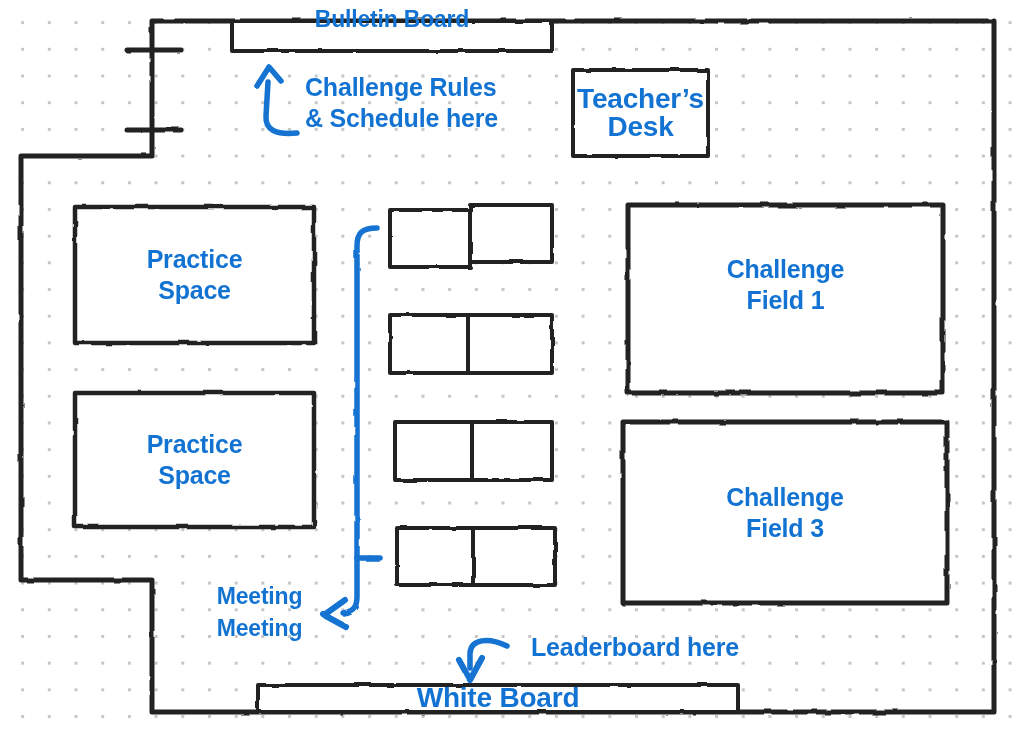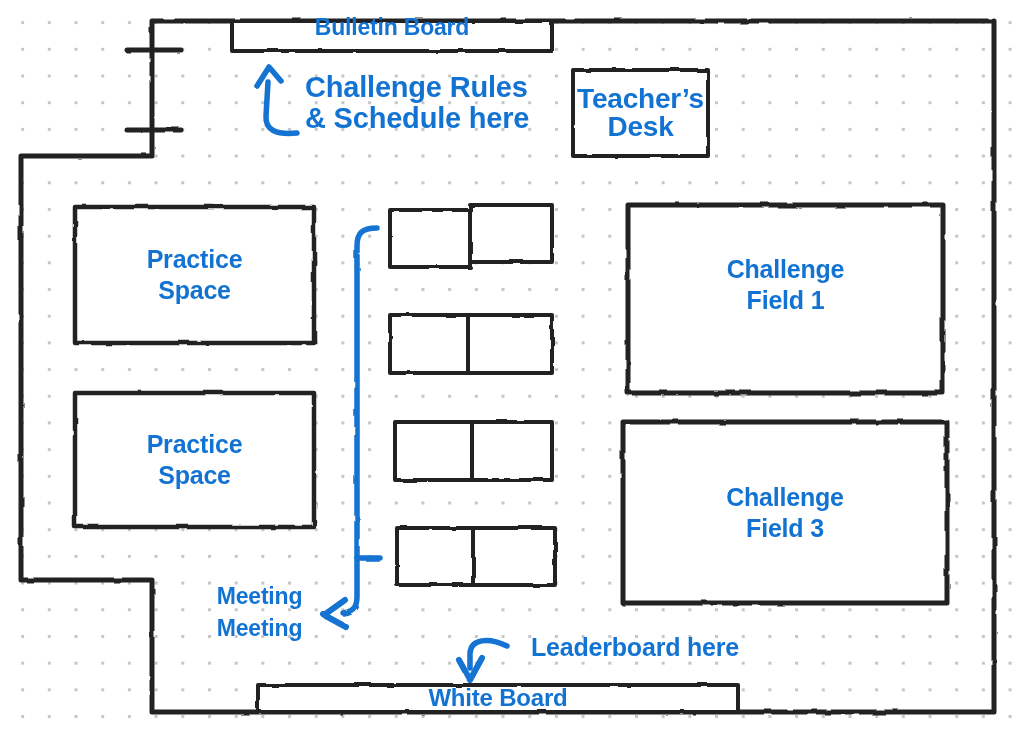--- a/index.html
+++ b/index.html
@@ -18,30 +18,30 @@
   svg.plan{position:absolute;left:0;top:0;}
   .wall{stroke:var(--wall,#212121);fill:none;stroke-linecap:round;stroke-linejoin:round;}
   .furn{stroke:var(--wall,#212121);fill:#fff;stroke-linejoin:round;}
   .blue-stroke{stroke:var(--annotation,#1273d2);fill:none;stroke-linecap:round;stroke-linejoin:round;}
   .label{
     position:absolute;color:var(--annotation,#1273d2);font-weight:700;
     display:flex;flex-direction:column;align-items:center;justify-content:center;
     text-align:center;letter-spacing:-0.2px;white-space:nowrap;
   }
   .label span{display:block;}
-  .lbl-bulletin{left:232px;top:12px;width:320px;height:31px;font-size:23px;}
-  .lbl-rules{left:305px;top:72px;font-size:29px;line-height:31px;align-items:flex-start;text-align:left;}
+  .lbl-bulletin{left:232px;top:4px;width:320px;height:31px;font-size:23px;}
+  .lbl-rules{left:305px;top:72px;font-size:25px;line-height:31px;align-items:flex-start;text-align:left;}
   .lbl-desk{left:573px;top:70px;width:135px;height:86px;font-size:28px;line-height:28px;}
   .lbl-practice1{left:75px;top:207px;width:239px;height:136px;font-size:25px;line-height:31px;}
   .lbl-practice2{left:75px;top:393px;width:239px;height:134px;font-size:25px;line-height:31px;}
   .lbl-field1{left:628px;top:205px;width:315px;height:188px;font-size:25px;line-height:31px;padding-bottom:28px;box-sizing:border-box;}
   .lbl-field2{left:623px;top:422px;width:324px;height:181px;font-size:25px;line-height:31px;}
   .lbl-meeting{left:187px;top:580px;width:145px;font-size:23px;line-height:32px;}
   .lbl-leader{left:510px;top:633px;font-size:25px;align-items:flex-start;margin-left:21px;}
-  .lbl-white{left:258px;top:683px;width:480px;height:29px;font-size:24px;}
+  .lbl-white{left:258px;top:683px;width:480px;height:29px;font-size:28px;}
 </style>
 </head>
 <body>
 
 <div class="canvas">
 
   <svg class="plan" width="1018" height="736" viewBox="0 0 1018 736">
     <defs>
       <filter id="rough" x="-3%" y="-3%" width="106%" height="106%">
         <feTurbulence type="fractalNoise" baseFrequency="0.045" numOctaves="2" seed="7" result="n"></feTurbulence>

